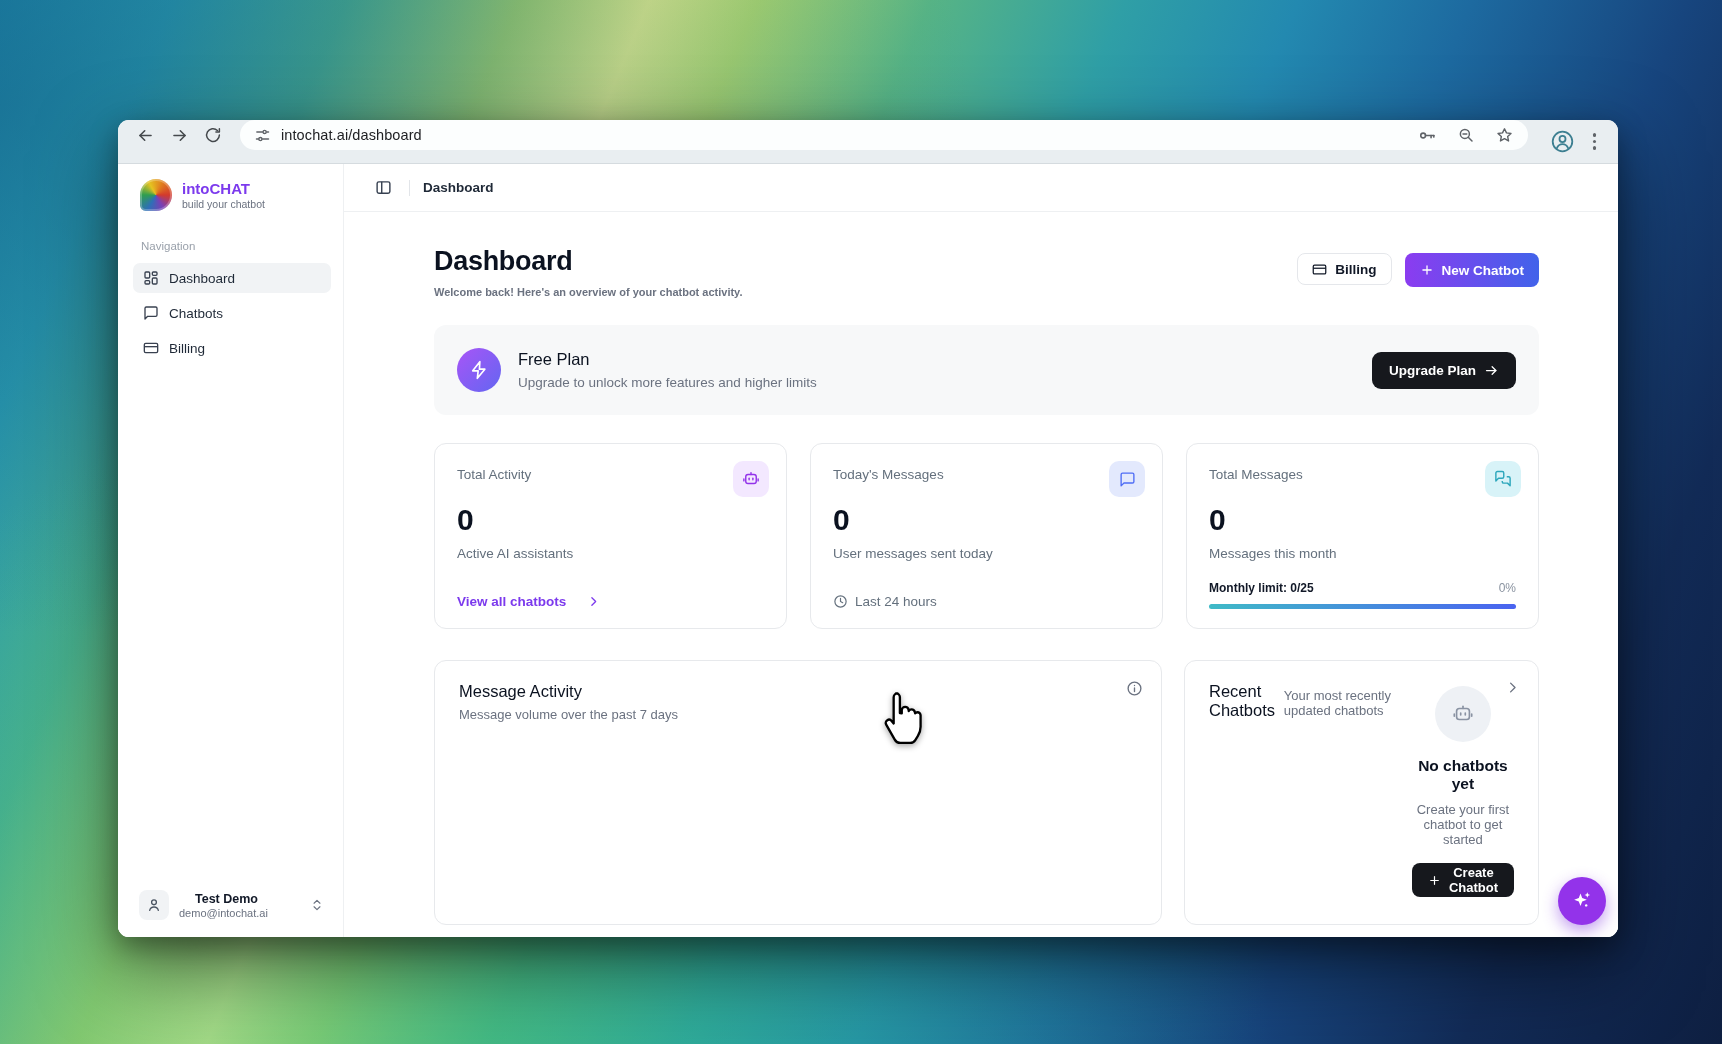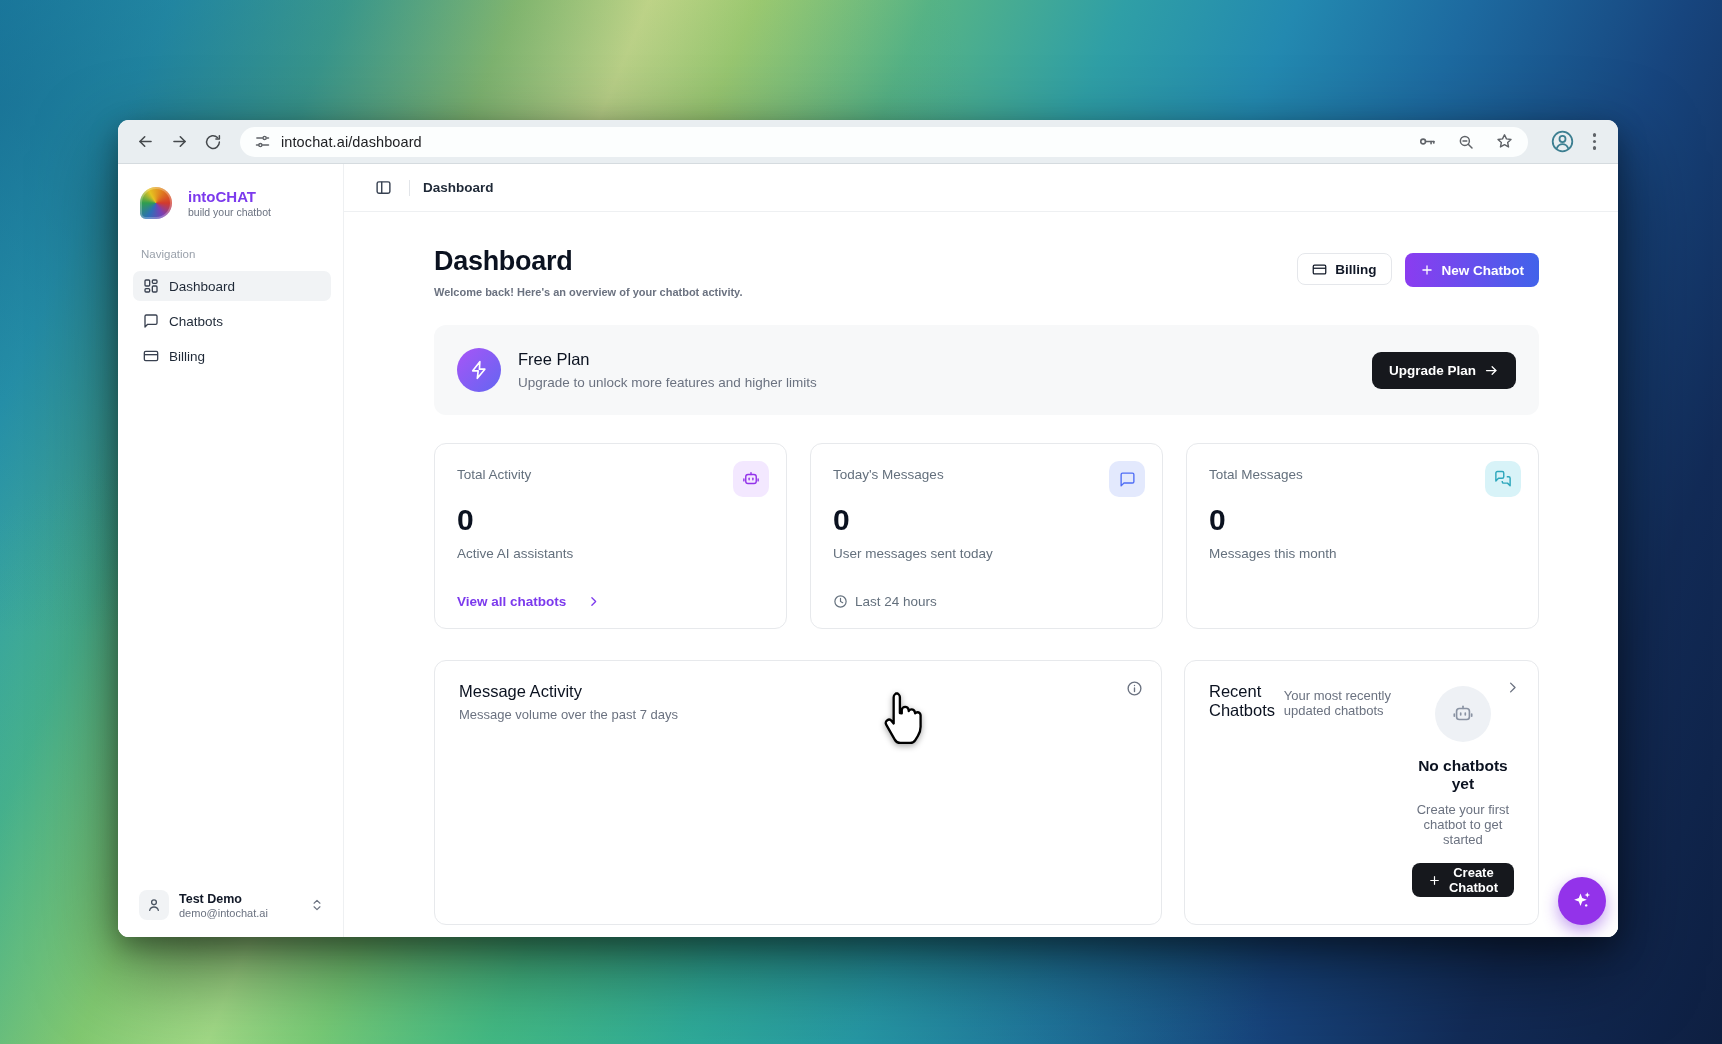--- a/index.html
+++ b/index.html
@@ -13,48 +13,48 @@
         #1f86a8 0%, #2a9bb0 8%, #49ad8e 16%, #9ccb6a 24%, #d9e688 30%,
         #a8d36e 35%, #57b485 43%, #2f9fa6 52%, #2389b0 60%, #1d6aa0 68%,
         #17457e 78%, #122b57 88%, #0e1f41 100%);
   }
   svg{display:block}
   .window{position:absolute; left:118px; top:120px; width:1500px; height:817px; border-radius:11px;
     overflow:hidden; background:#fff; display:flex; flex-direction:column;
     box-shadow:0 30px 80px rgba(0,0,0,.5), 0 10px 28px rgba(0,0,0,.35);}
   
   .toolbar{height:44px; flex:none; background:#e9eef1; border-bottom:1px solid #d5dbdf;
-    display:flex; align-items:center; padding:0 12px; gap:4px;}
+    display:flex; padding:0 12px; gap:4px;}
   .nav-btn{width:30px;height:30px;border-radius:50%;display:flex;align-items:center;justify-content:center;color:#51575c;}
   .url-pill{flex:1;height:30px;background:#fcfefe;border-radius:15px;display:flex;align-items:center;
     padding:0 14px;gap:10px;margin:0 8px;color:#5f6368;}
   .url-text{font-size:14.5px;color:#202124;letter-spacing:.1px;}
   .pill-icons{margin-left:auto;display:flex;align-items:center;gap:20px;color:#5f6368;}
   .chrome-right{display:flex;align-items:center;gap:14px;padding:0 6px 0 10px;}
   .menu-dots{display:flex;flex-direction:column;gap:3px;padding:4px;}
   .menu-dots i{width:3.5px;height:3.5px;border-radius:50%;background:#5f6368;}
   
   .app{flex:1;display:flex;min-height:0;background:#fff;}
   .sidebar{width:226px;flex:none;border-right:1px solid #eef0f2;display:flex;flex-direction:column;background:#fff;}
-  .brand{display:flex;align-items:center;gap:16px;padding:14px 14px 4px 22px;height:52px;flex:none;margin-top:8px;}
+  .brand{display:flex;align-items:center;gap:10px;padding:14px 14px 4px 22px;height:52px;flex:none;}
   .logo{width:32px;height:32px;flex:none;border-radius:50% 50% 50% 18%;
     background:conic-gradient(from 210deg,#2e6fb7,#2f9e4f,#e5c321,#e07b1f,#d33a2c,#7a3fb5,#2e6fb7);
     box-shadow:inset 0 0 0 2px rgba(255,255,255,.25);}
   .brand-name{font-size:15px;font-weight:bold;color:#7c3aed;line-height:1.25;}
   .brand-tag{font-size:10.5px;color:#6b7280;}
   .nav-label{font-size:11.5px;color:#9aa1ab;padding:24px 0 9px 23px;}
   .nav-item{margin:2px 12px 3px 15px;height:30px;border-radius:7px;display:flex;align-items:center;gap:10px;
     padding:0 10px;font-size:13.5px;color:#1f2937;cursor:pointer;}
   .nav-item.active{background:#f1f3f5;}
   .nav-item .nicon{color:#394150;}
   .sidebar-spacer{flex:1}
   .user-block{display:flex;align-items:center;gap:10px;margin:0 13px 13px 15px;padding:4px 6px;border-radius:8px;cursor:pointer;}
   .user-avatar{width:30px;height:30px;border-radius:8px;background:#f1f3f5;color:#4b5563;
     display:flex;align-items:center;justify-content:center;flex:none;}
-  .user-name{font-size:12.5px;font-weight:bold;color:#111827;line-height:1.3;}
+  .user-name{font-size:12.5px;font-weight:bold;color:#111827;line-height:1.3;margin-left:16px;}
   .user-email{font-size:11px;color:#6b7280;}
   .user-caret{margin-left:auto;color:#6b7280;}
   .main{flex:1;display:flex;flex-direction:column;min-width:0;}
   .main-header{height:48px;flex:none;border-bottom:1px solid #eef0f2;display:flex;align-items:center;gap:13px;padding:0 26px;}
   .mh-divider{width:1px;height:16px;background:#e2e5e9;}
   .breadcrumb{font-size:13.5px;font-weight:600;color:#1f2937;}
   .panel-btn{color:#374151;display:flex;align-items:center;justify-content:center;width:26px;height:26px;border-radius:6px;}
   .content{flex:1;padding:34px 79px 0 90px;overflow:hidden;background:#fff;}
   
   .page-head{display:flex;align-items:flex-start;justify-content:space-between;margin-bottom:27px;}
@@ -358,20 +358,27 @@
           <div class="card stat-card">
             <div class="stat-label">Total Messages</div>
             <div class="stat-icon ic-cyan">
               <svg width="18" height="18" viewBox="0 0 24 24" fill="none" stroke="currentColor" stroke-width="1.9" stroke-linejoin="round">
                   <path d="M13 9a2 2 0 0 1-2 2H6l-3.5 3.5V4a2 2 0 0 1 2-2H11a2 2 0 0 1 2 2z"></path>
                   <path d="M17 9h2.5a2 2 0 0 1 2 2v10l-3.5-3.5H13a2 2 0 0 1-2-2v-1"></path>
                 </svg>
             </div>
             <div class="stat-value">0</div>
             <div class="stat-desc">Messages this month</div>
+            <div class="stat-footer">
+              <div class="limit-row">
+                <span class="limit-label">Monthly limit: 0/25</span>
+                <span class="limit-pct">0%</span>
+              </div>
+              <div class="progress"></div>
+            </div>
           </div>
         </div>
 
         <div class="bottom">
           <div class="card activity-card">
             <div class="card-title">Message Activity</div>
             <div class="card-sub">Message volume over the past 7 days</div>
             <span class="card-corner">
               <svg width="17" height="17" viewBox="0 0 24 24" fill="none" stroke="currentColor" stroke-width="1.9" stroke-linecap="round">
                   <circle cx="12" cy="12" r="9"></circle>

